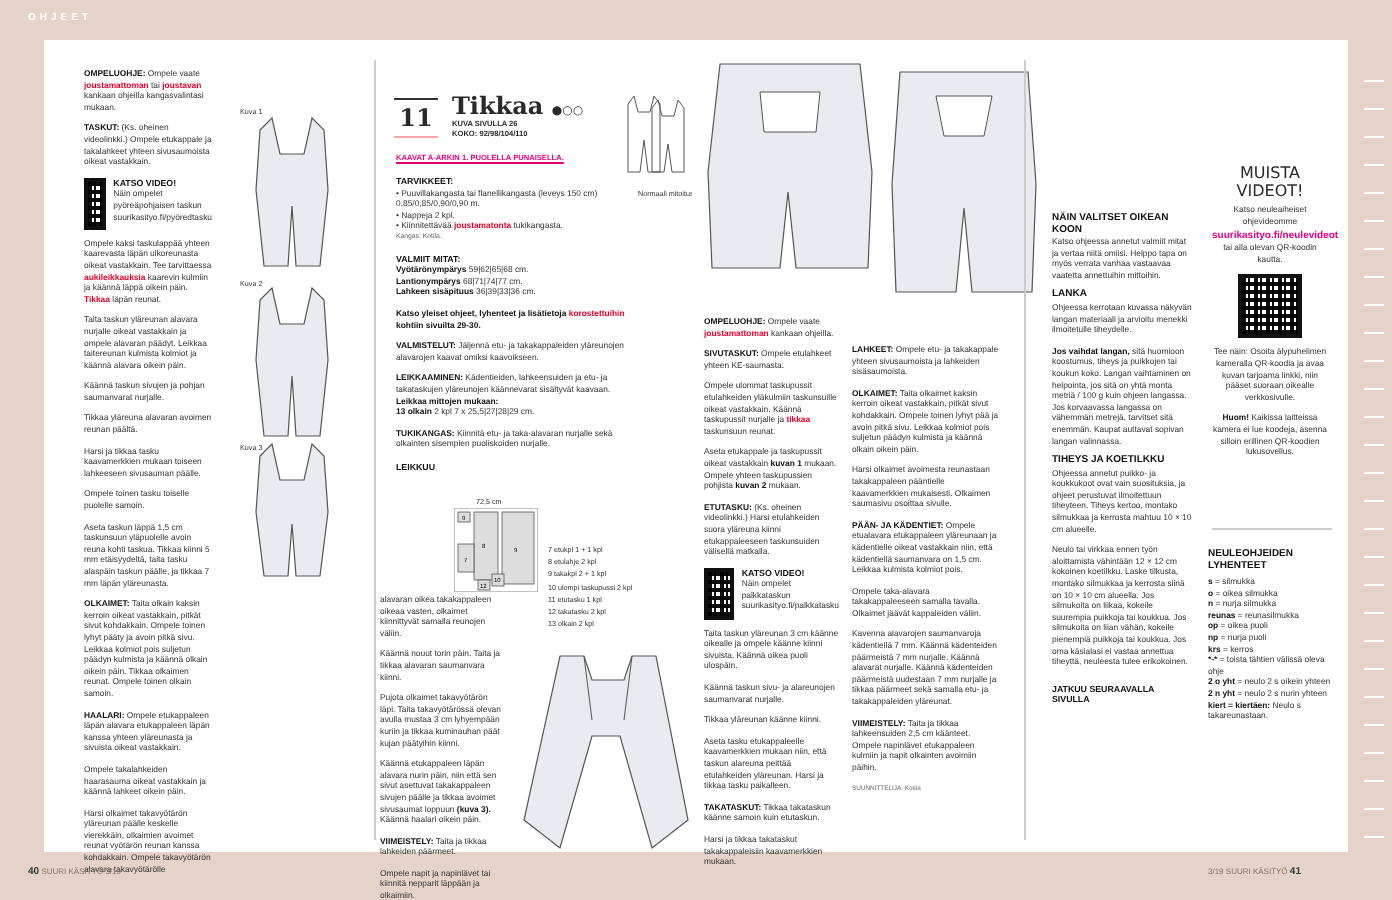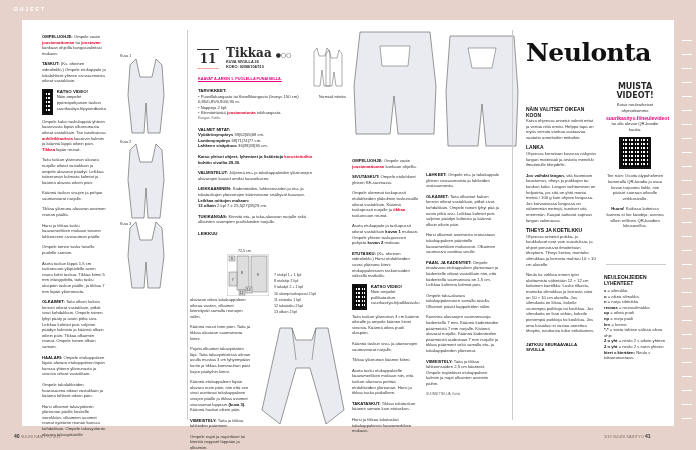--- a/index.html
+++ b/index.html
@@ -23,21 +23,21 @@
 .diagram{position:absolute}
 .pants{fill:#e9ebf0;stroke:#555;stroke-width:.6}
 .big-title{position:absolute;font-family:"DejaVu Serif",serif;font-weight:bold;font-size:25px;line-height:25px;color:#111;letter-spacing:-.5px}
 .footer{position:absolute;top:433px;font-size:4px;color:#8a6f66}
 .footer b{color:#333;font-size:5px}
 .ruler{position:absolute;right:0;top:0;width:22px;height:450px;background:#e6d2ca}
 .ruler i{position:absolute;right:4px;width:10px;height:1px;background:#fff}
 .num-box{position:absolute;left:175px;top:29px;width:22px;height:20px;border-top:1px solid #333;border-bottom:1px solid #fca5a5;font-family:"DejaVu Serif",serif;font-weight:bold;font-size:12px;text-align:center;line-height:19px}
 .vline{position:absolute;background:#ccc;width:.5px}
 .hline{position:absolute;background:#ccc;height:.5px}
-.muista{position:absolute;left:615px;top:85px;width:52px;text-align:center;font-family:"DejaVu Sans",sans-serif;font-weight:bold;font-size:8px;line-height:9px}
+.muista{position:absolute;left:615px;top:85px;width:52px;text-align:center;font-family:"DejaVu Sans",sans-serif;font-weight:normal;font-size:8px;line-height:9px}
 .legend{position:absolute;left:252px;top:252px;font-size:3.6px;line-height:6.2px;color:#333}
 </style>
 </head>
 <body>
 
 <div class="spread">
   <div class="section-tag">OHJEET</div>
 
   <div class="page left">
     <div class="col" style="left:20px;top:14px;width:64px">
@@ -192,21 +192,20 @@
       <p><b>PÄÄN- JA KÄDENTIET:</b> <span>Ompele etualavara etukappaleen yläreunaan ja kädentielle oikeat vastakkain niin, että kädentiellä saumanvara on 1,5 cm. Leikkaa kulmista kolmiot pois.</span></p>
       <p>Ompele taka-alavara takakappaleeseen samalla tavalla. Olkaimet jäävät kappaleiden väliin.</p>
       <p>Kavenna alavarojen saumanvaroja kädentiellä 7 mm. Käännä kädenteiden päärmeistä 7 mm nurjalle. Käännä alavarat nurjalle. Käännä kädenteiden päärmeistä uudestaan 7 mm nurjalle ja tikkaa päärmeet sekä samalla etu- ja takakappaleiden yläreunat.</p>
       <p><b>VIIMEISTELY:</b> <span>Taita ja tikkaa lahkeensuiden 2,5 cm käänteet. Ompele napinlävet etukappaleen kulmiin ja napit olkainten avoimiin päihin.</span></p>
       <div style="font-size:3.2px;color:#666">SUUNNITTELIJA: Kotila</div>
     </div>
 
     <div class="vline" style="left:166px;top:10px;height:390px"></div>
 
     <div class="big-title" style="left:180px;top:20px">
-      <div>Neulonta</div>
     </div>
 
     <div class="col" style="left:180px;top:86px;width:70px">
       <div class="h" style="font-size:5px;line-height:6px">NÄIN VALITSET OIKEAN KOON</div>
       <p>Katso ohjeessa annetut valmiit mitat ja vertaa niitä omiisi. Helppo tapa on myös verrata vanhaa vastaavaa vaatetta annettuihin mittoihin.</p>
       <div class="h" style="font-size:5px">LANKA</div>
       <p>Ohjeessa kerrotaan kuvassa näkyvän langan materiaali ja arvioitu menekki ilmoitetulle tiheydelle.</p>
       <p><b>Jos vaihdat langan,</b> <span>sitä huomioon koostumus, tiheys ja puikkojen tai koukun koko. Langan vaihtaminen on helpointa, jos sitä on yhtä monta metriä / 100 g kuin ohjeen langassa. Jos korvaavassa langassa on vähemmän metrejä, tarvitset sitä enemmän. Kaupat auttavat sopivan langan valinnassa.</span></p>
       <div class="h" style="font-size:5px">TIHEYS JA KOETILKKU</div>
       <p>Ohjeessa annetut puikko- ja koukkukoot ovat vain suosituksia, ja ohjeet perustuvat ilmoitettuun tiheyteen. Tiheys kertoo, montako silmukkaa ja kerrosta mahtuu 10 × 10 cm alueelle.</p>

